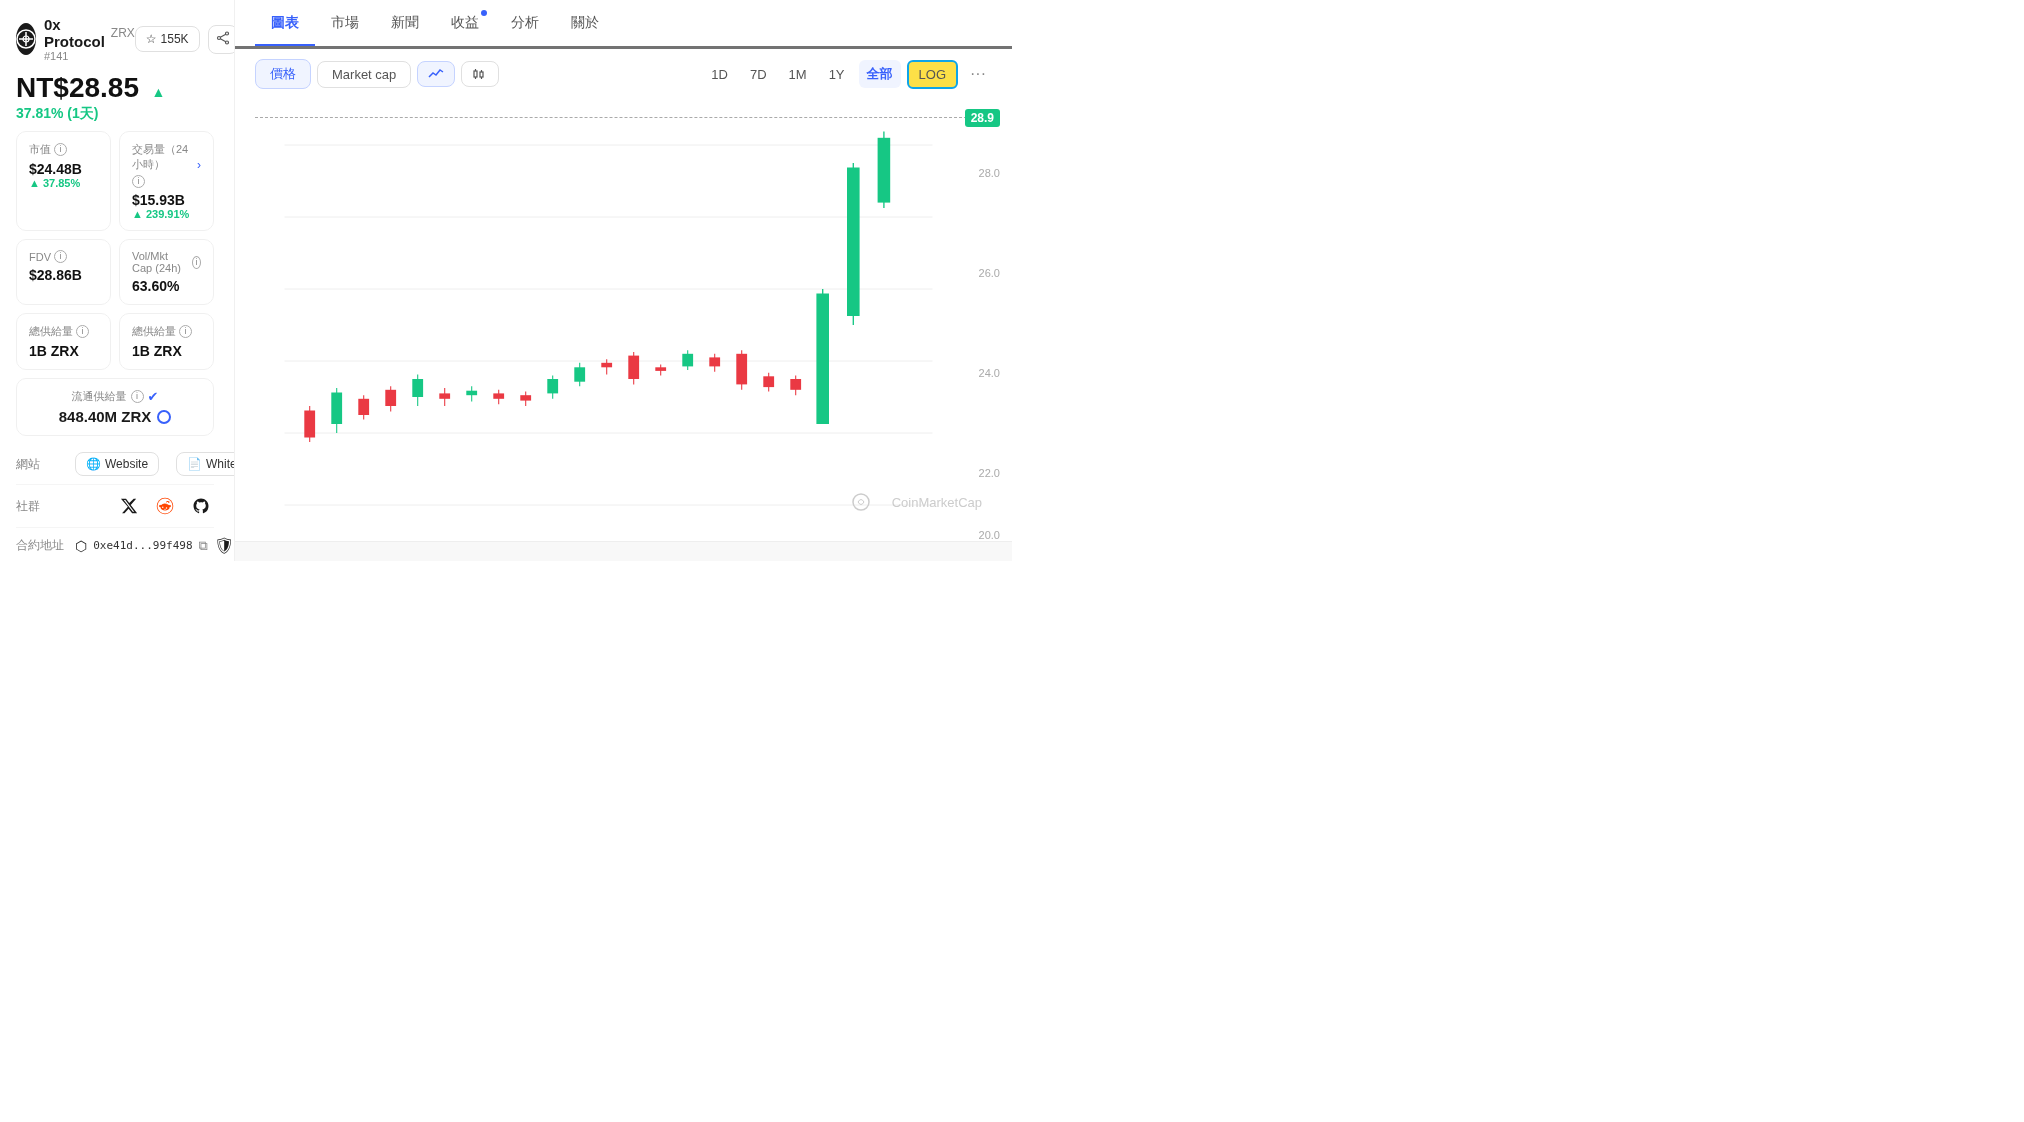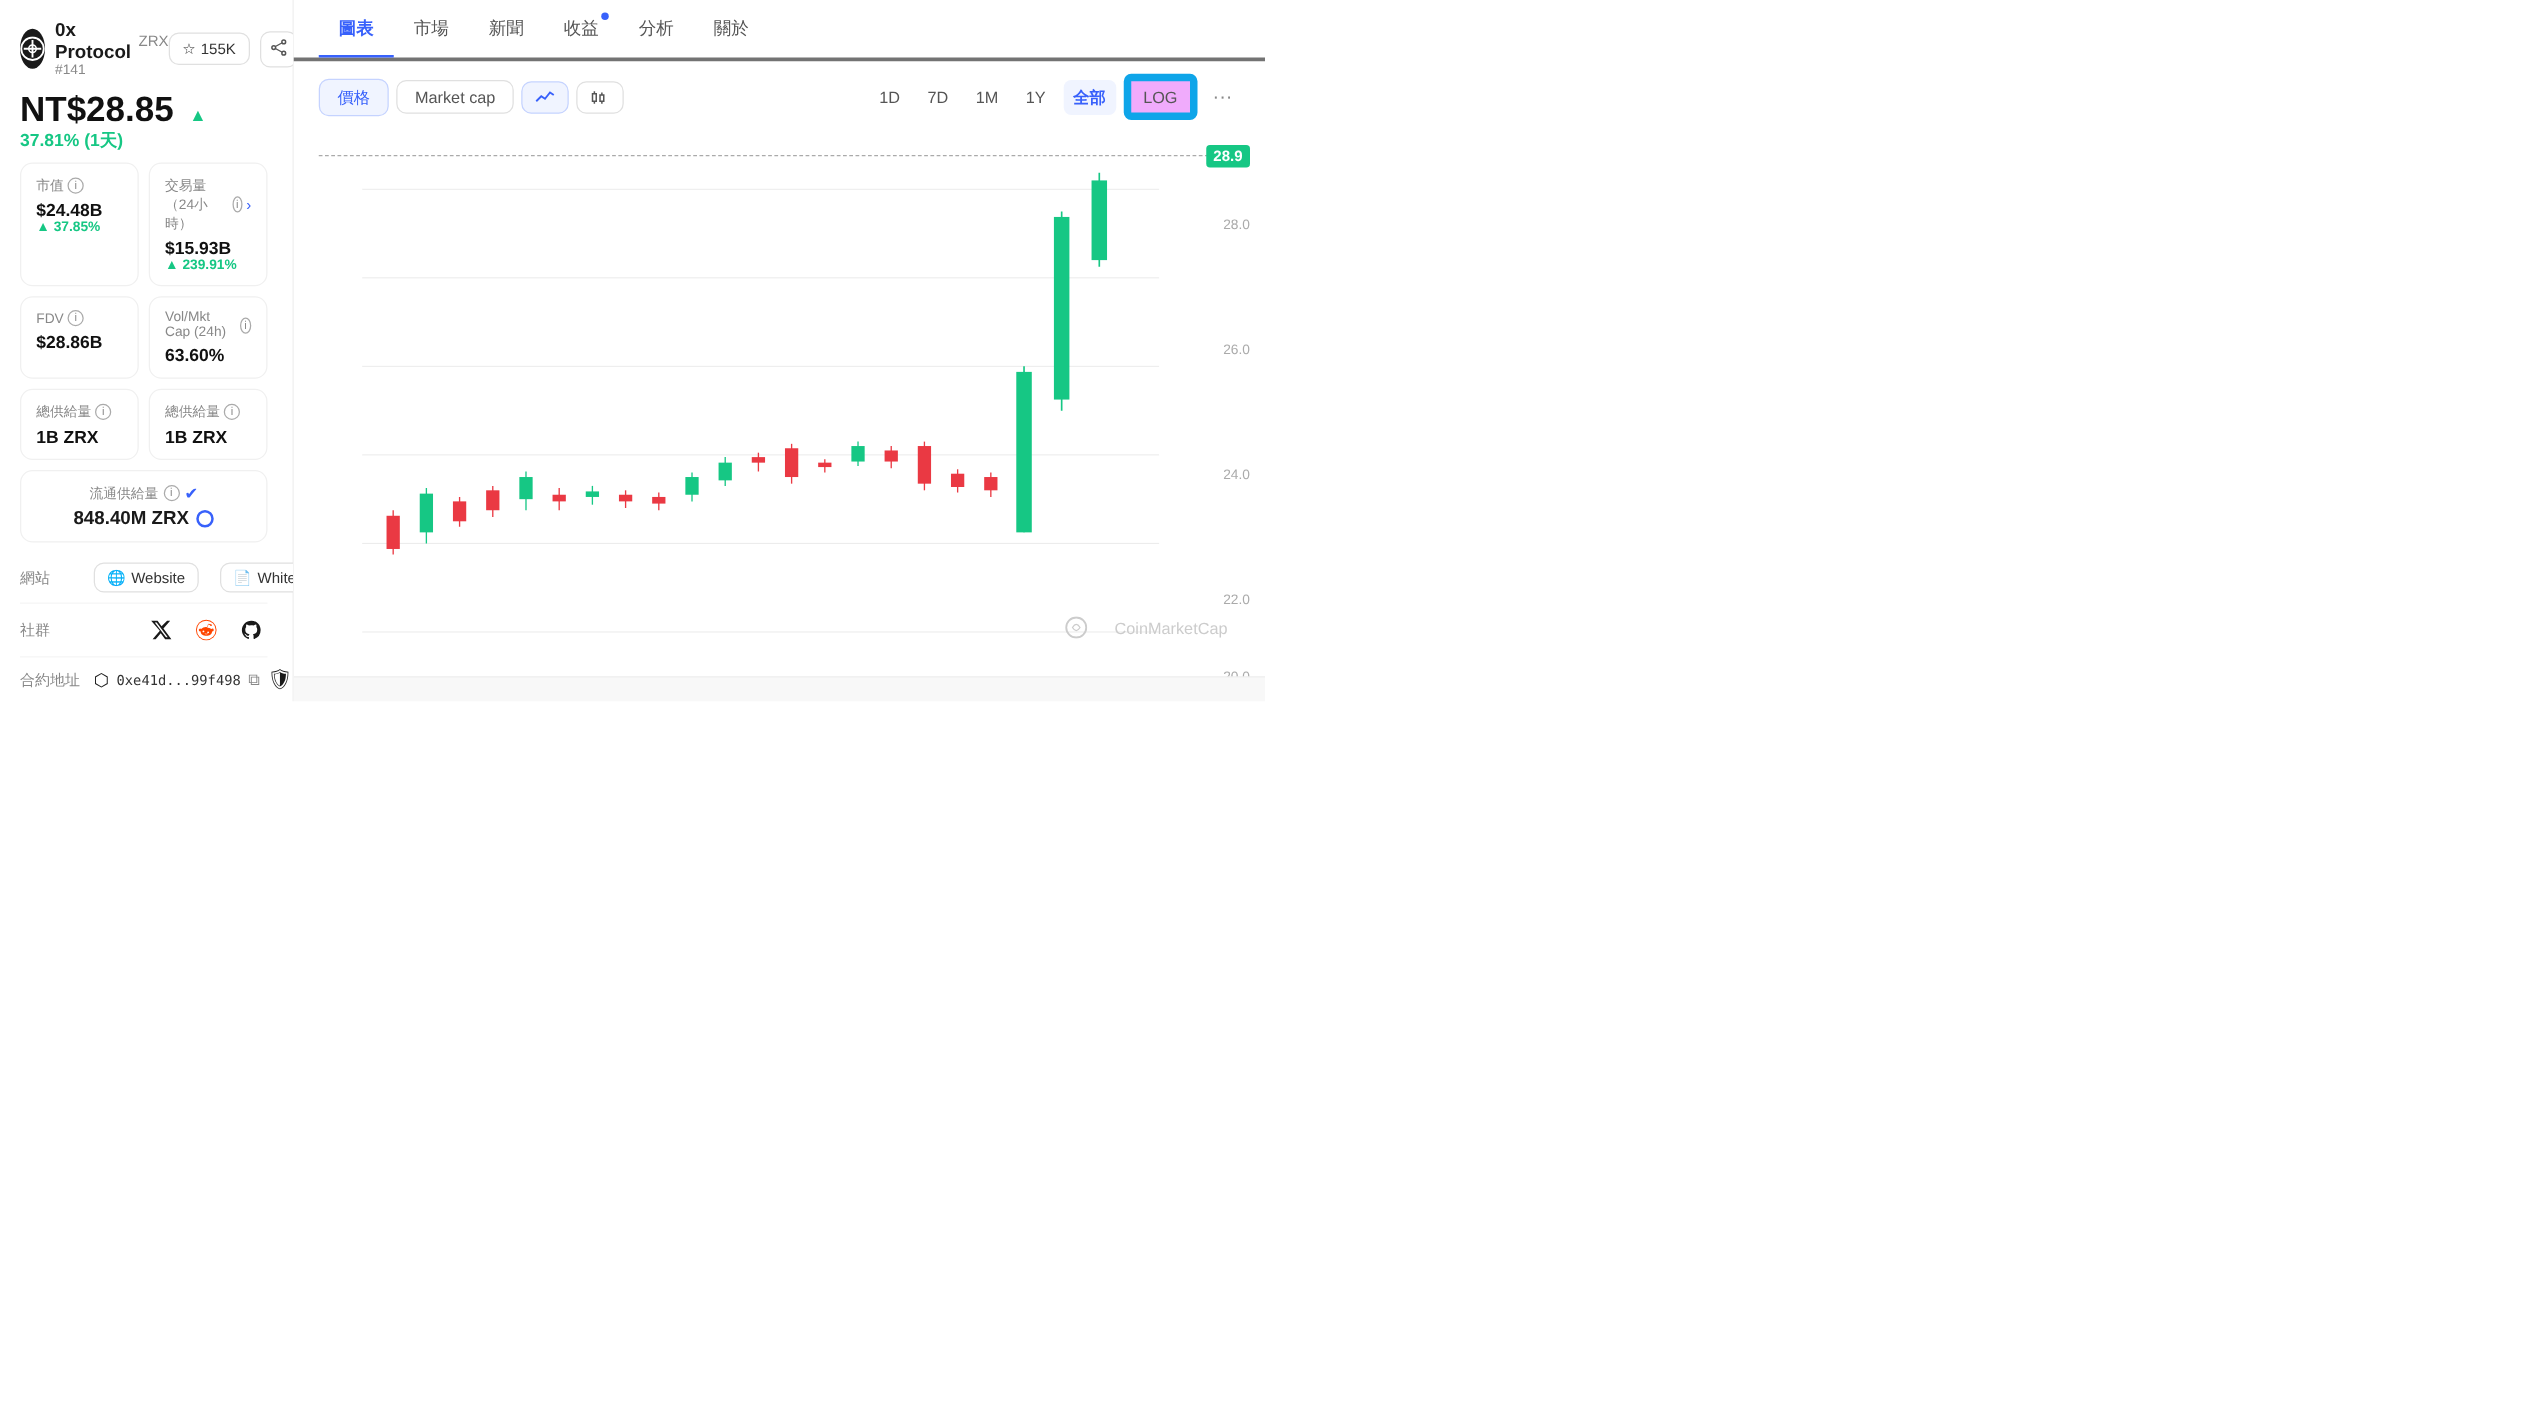--- a/index.html
+++ b/index.html
@@ -293,22 +293,22 @@
       cursor: pointer;
       color: #555;
       border-radius: 6px;
     }
     .time-btn.active {
       background: #f0f4ff;
       color: #3861fb;
       font-weight: 600;
     }
     .log-btn {
-      border: 6px solid #0ea5e9;
-      background: #f0abfc;
+      border: 2px solid #0ea5e9;
+      background: #fde047;
       padding: 5px 10px;
       font-size: 13px;
       cursor: pointer;
       color: #555;
       border-radius: 6px;
     }
     .more-btn {
       border: none;
       background: none;
       padding: 5px 6px;
@@ -398,21 +398,21 @@
         <div class="stat-label">
           <span>市值</span>
           <span class="info-circle">i</span>
         </div>
         <div class="stat-value">$24.48B</div>
         <div class="stat-change-green">▲ 37.85%</div>
       </div>
 
       <div class="stat-card">
         <div class="stat-label" style="justify-content:space-between;">
-          <span style="display:flex;align-items:center;gap:3px;">
+          <span style="display:flex;gap:3px;flex-direction:column;">
             <span>交易量（24小時）</span>
             <span class="info-circle">i</span>
           </span>
           <span style="color:#3861fb;font-size:12px;">›</span>
         </div>
         <div class="stat-value">$15.93B</div>
         <div class="stat-change-green">▲ 239.91%</div>
       </div>
 
       <div class="stat-card">

